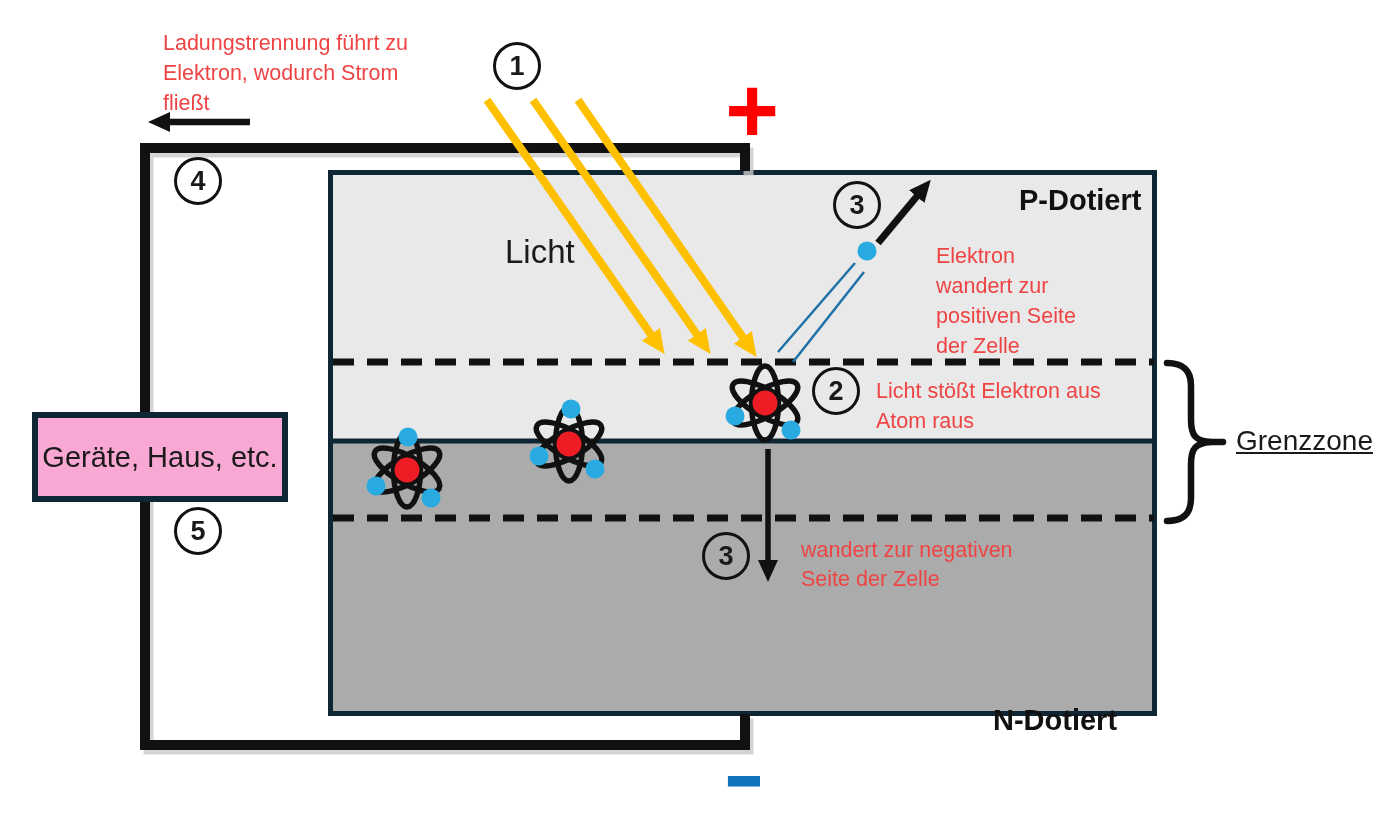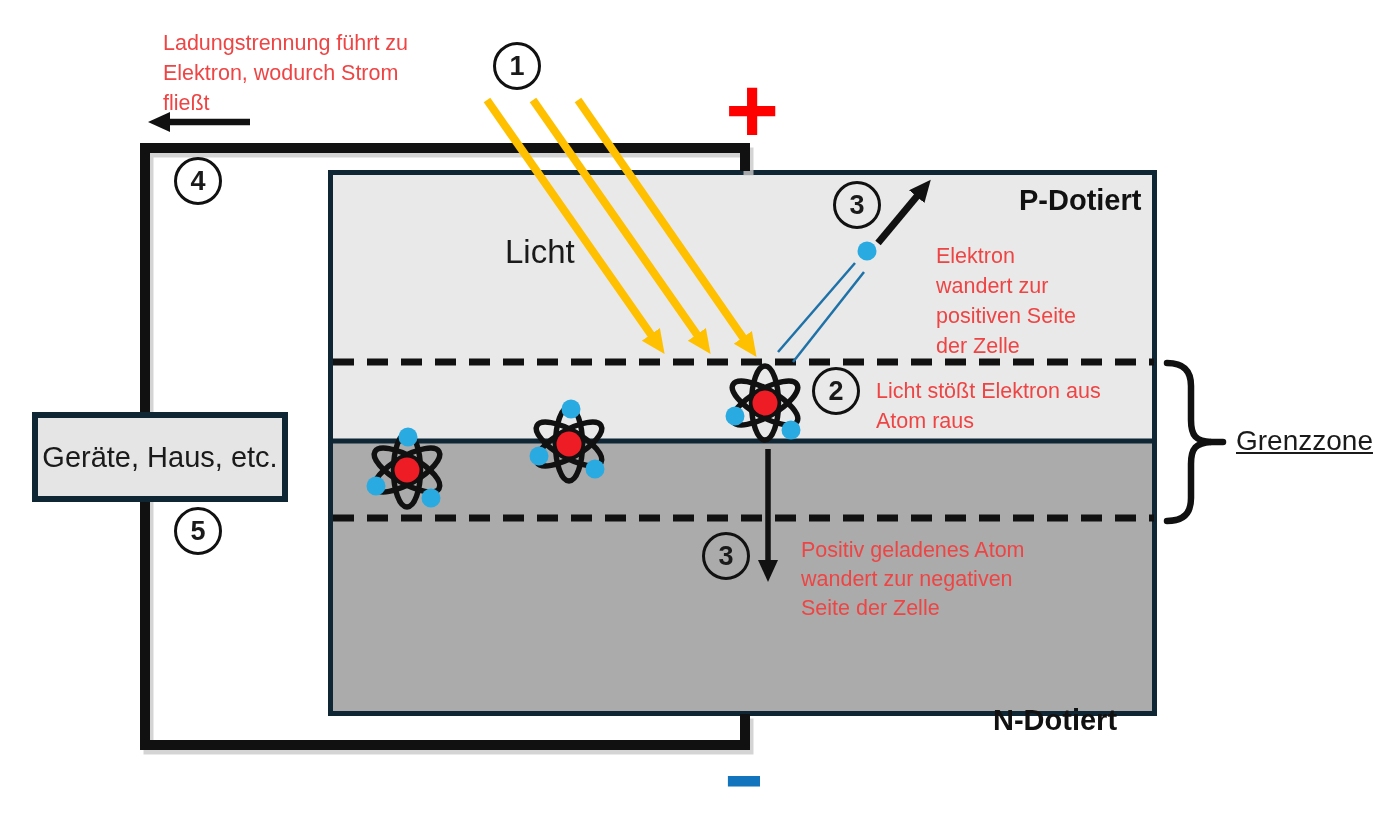--- a/index.html
+++ b/index.html
@@ -23,21 +23,21 @@
   .region-label{font-size:29px;font-weight:bold;color:#111;}
   .licht{font-size:33px;}
   .grenz{font-size:28px;}
   .num-circle{
     position:absolute;z-index:4;width:48px;height:48px;border:3px solid #111;
     border-radius:50%;box-sizing:border-box;display:flex;align-items:center;justify-content:center;
     font-size:27px;font-weight:bold;background:transparent;
   }
   .load-box{
     position:absolute;left:32px;top:412px;width:256px;height:90px;z-index:3;
-    background:#e5e5e5;border:6px solid #0f2734;box-sizing:border-box;
+    background:#f9a8d4;border:6px solid #0f2734;box-sizing:border-box;
     display:flex;align-items:center;justify-content:center;
     font-size:29px;color:#1a1a1a;
   }
   .plus-sign{
     position:absolute;left:706px;top:64px;width:92px;height:92px;z-index:3;
     display:flex;align-items:center;justify-content:center;
     font-size:92px;font-weight:bold;color:#ff0000;line-height:1;
   }
   .minus-sign{
     position:absolute;left:716px;top:750px;width:56px;height:60px;z-index:3;
@@ -161,21 +161,20 @@
     <div>positiven Seite</div>
     <div>der Zelle</div>
   </div>
 
   <div class="txt note" style="left:876px;top:376px;">
     <div>Licht stößt Elektron aus</div>
     <div>Atom raus</div>
   </div>
 
   <div class="txt note" style="left:801px;top:536px;line-height:29px;">
-    <div>Positiv geladenes Atom</div>
     <div>wandert zur negativen</div>
     <div>Seite der Zelle</div>
   </div>
 
   <div class="txt grenz" style="left:1236px;top:425px;text-decoration:underline;">Grenzzone</div>
 
   <div class="load-box">
     <span>Geräte, Haus, etc.</span>
   </div>
 

